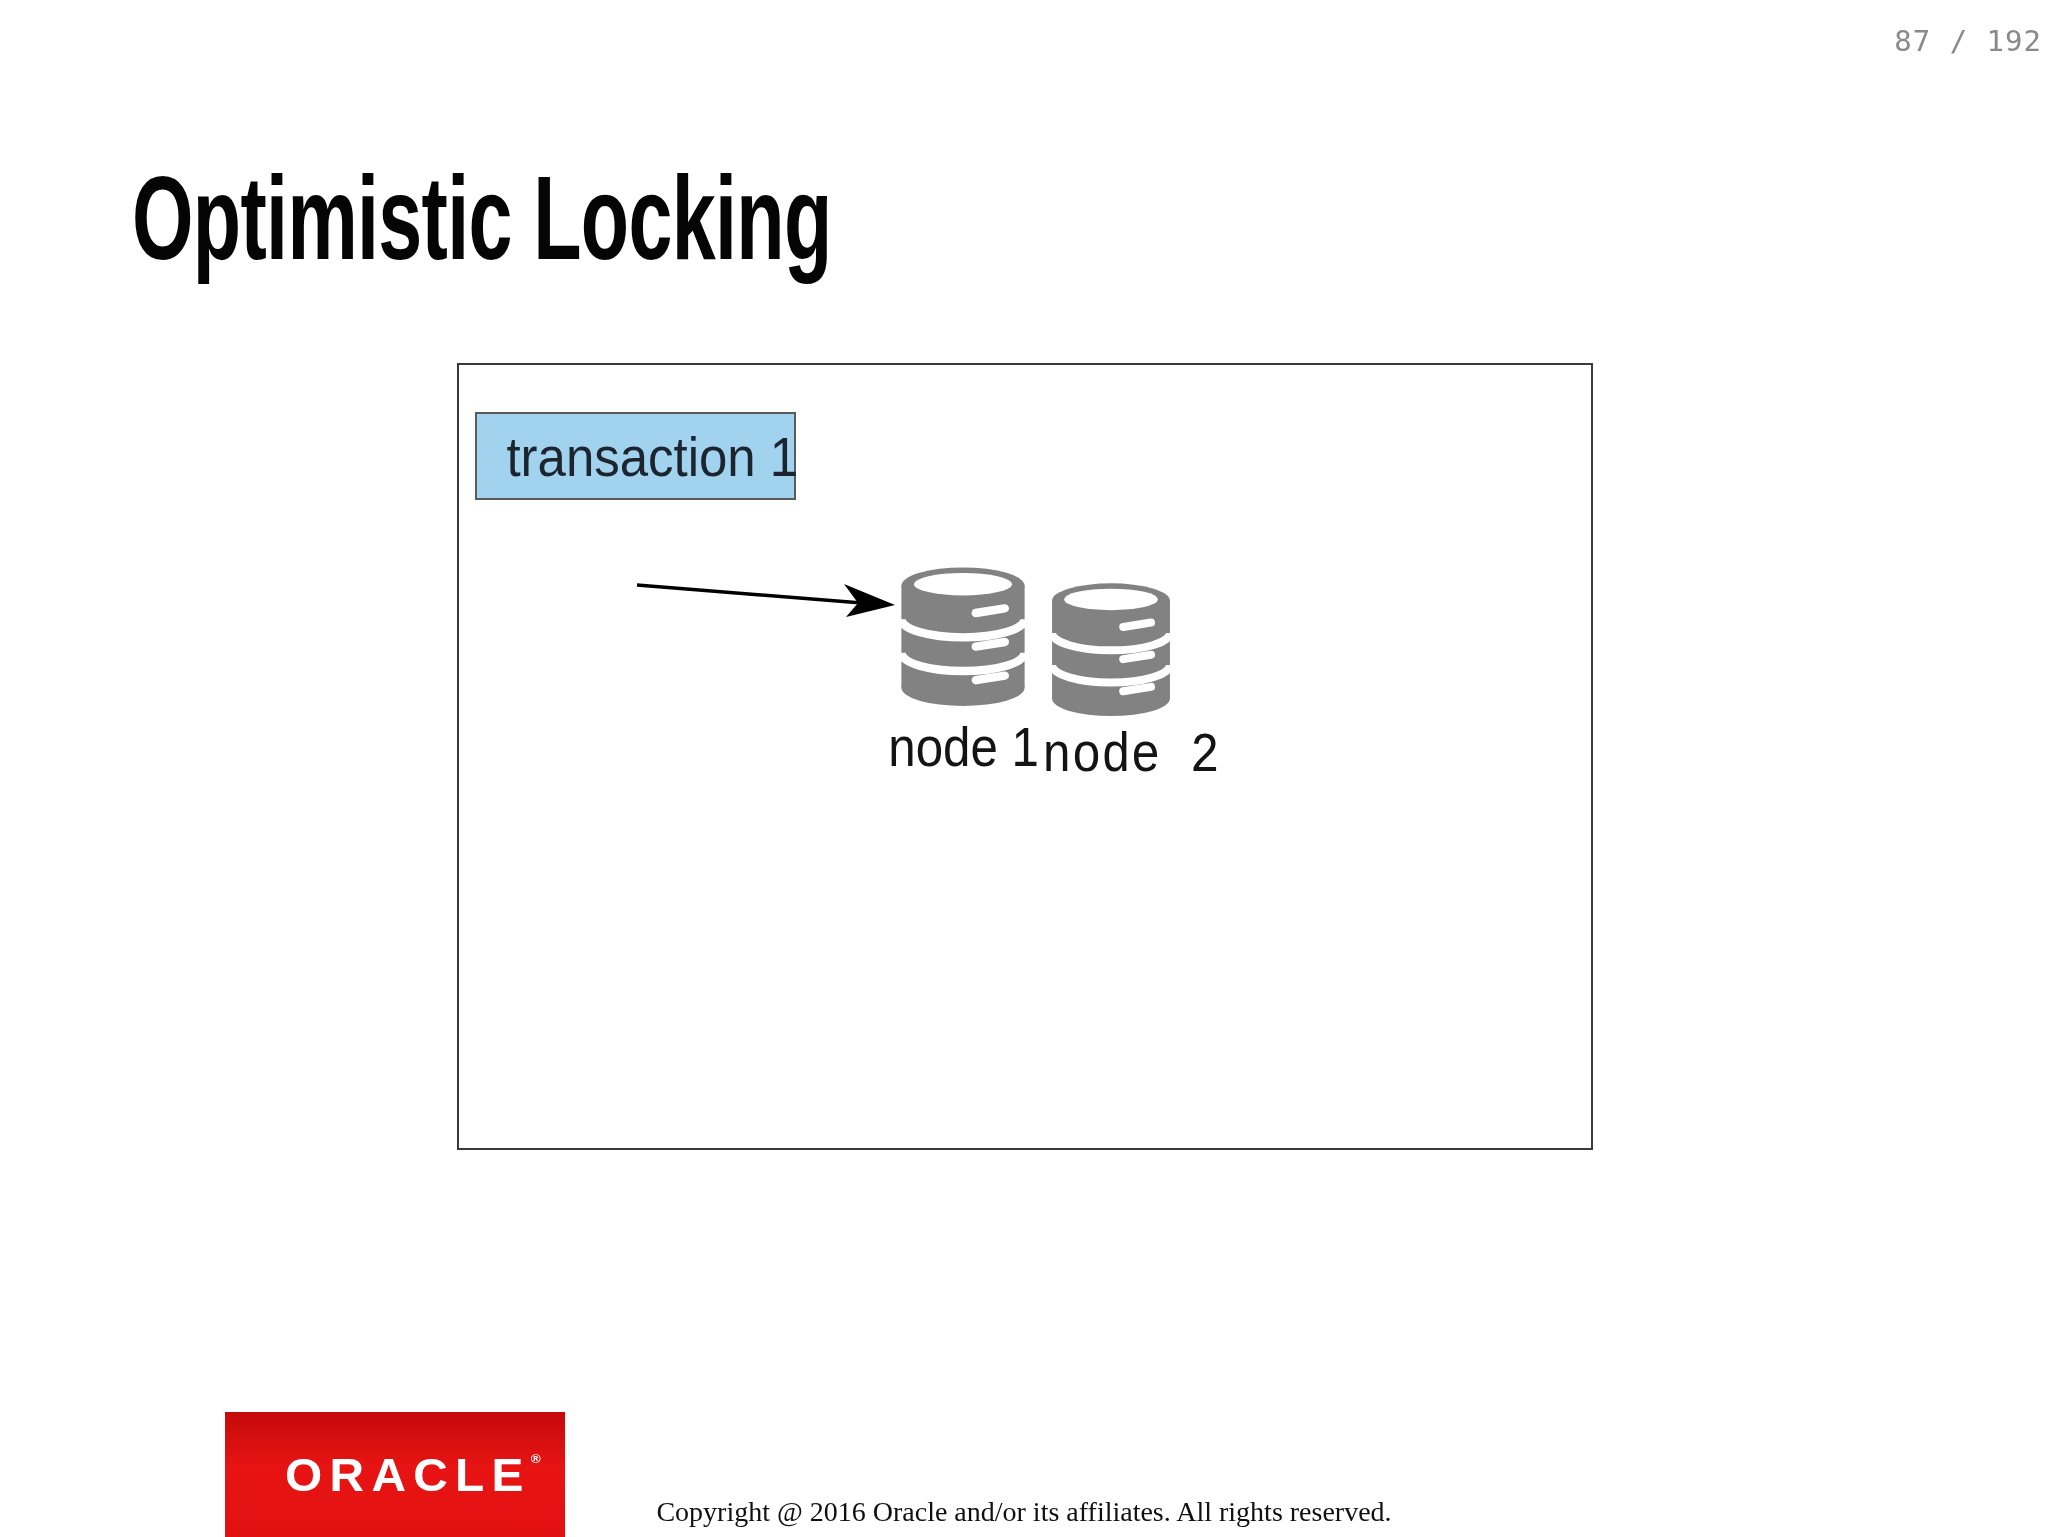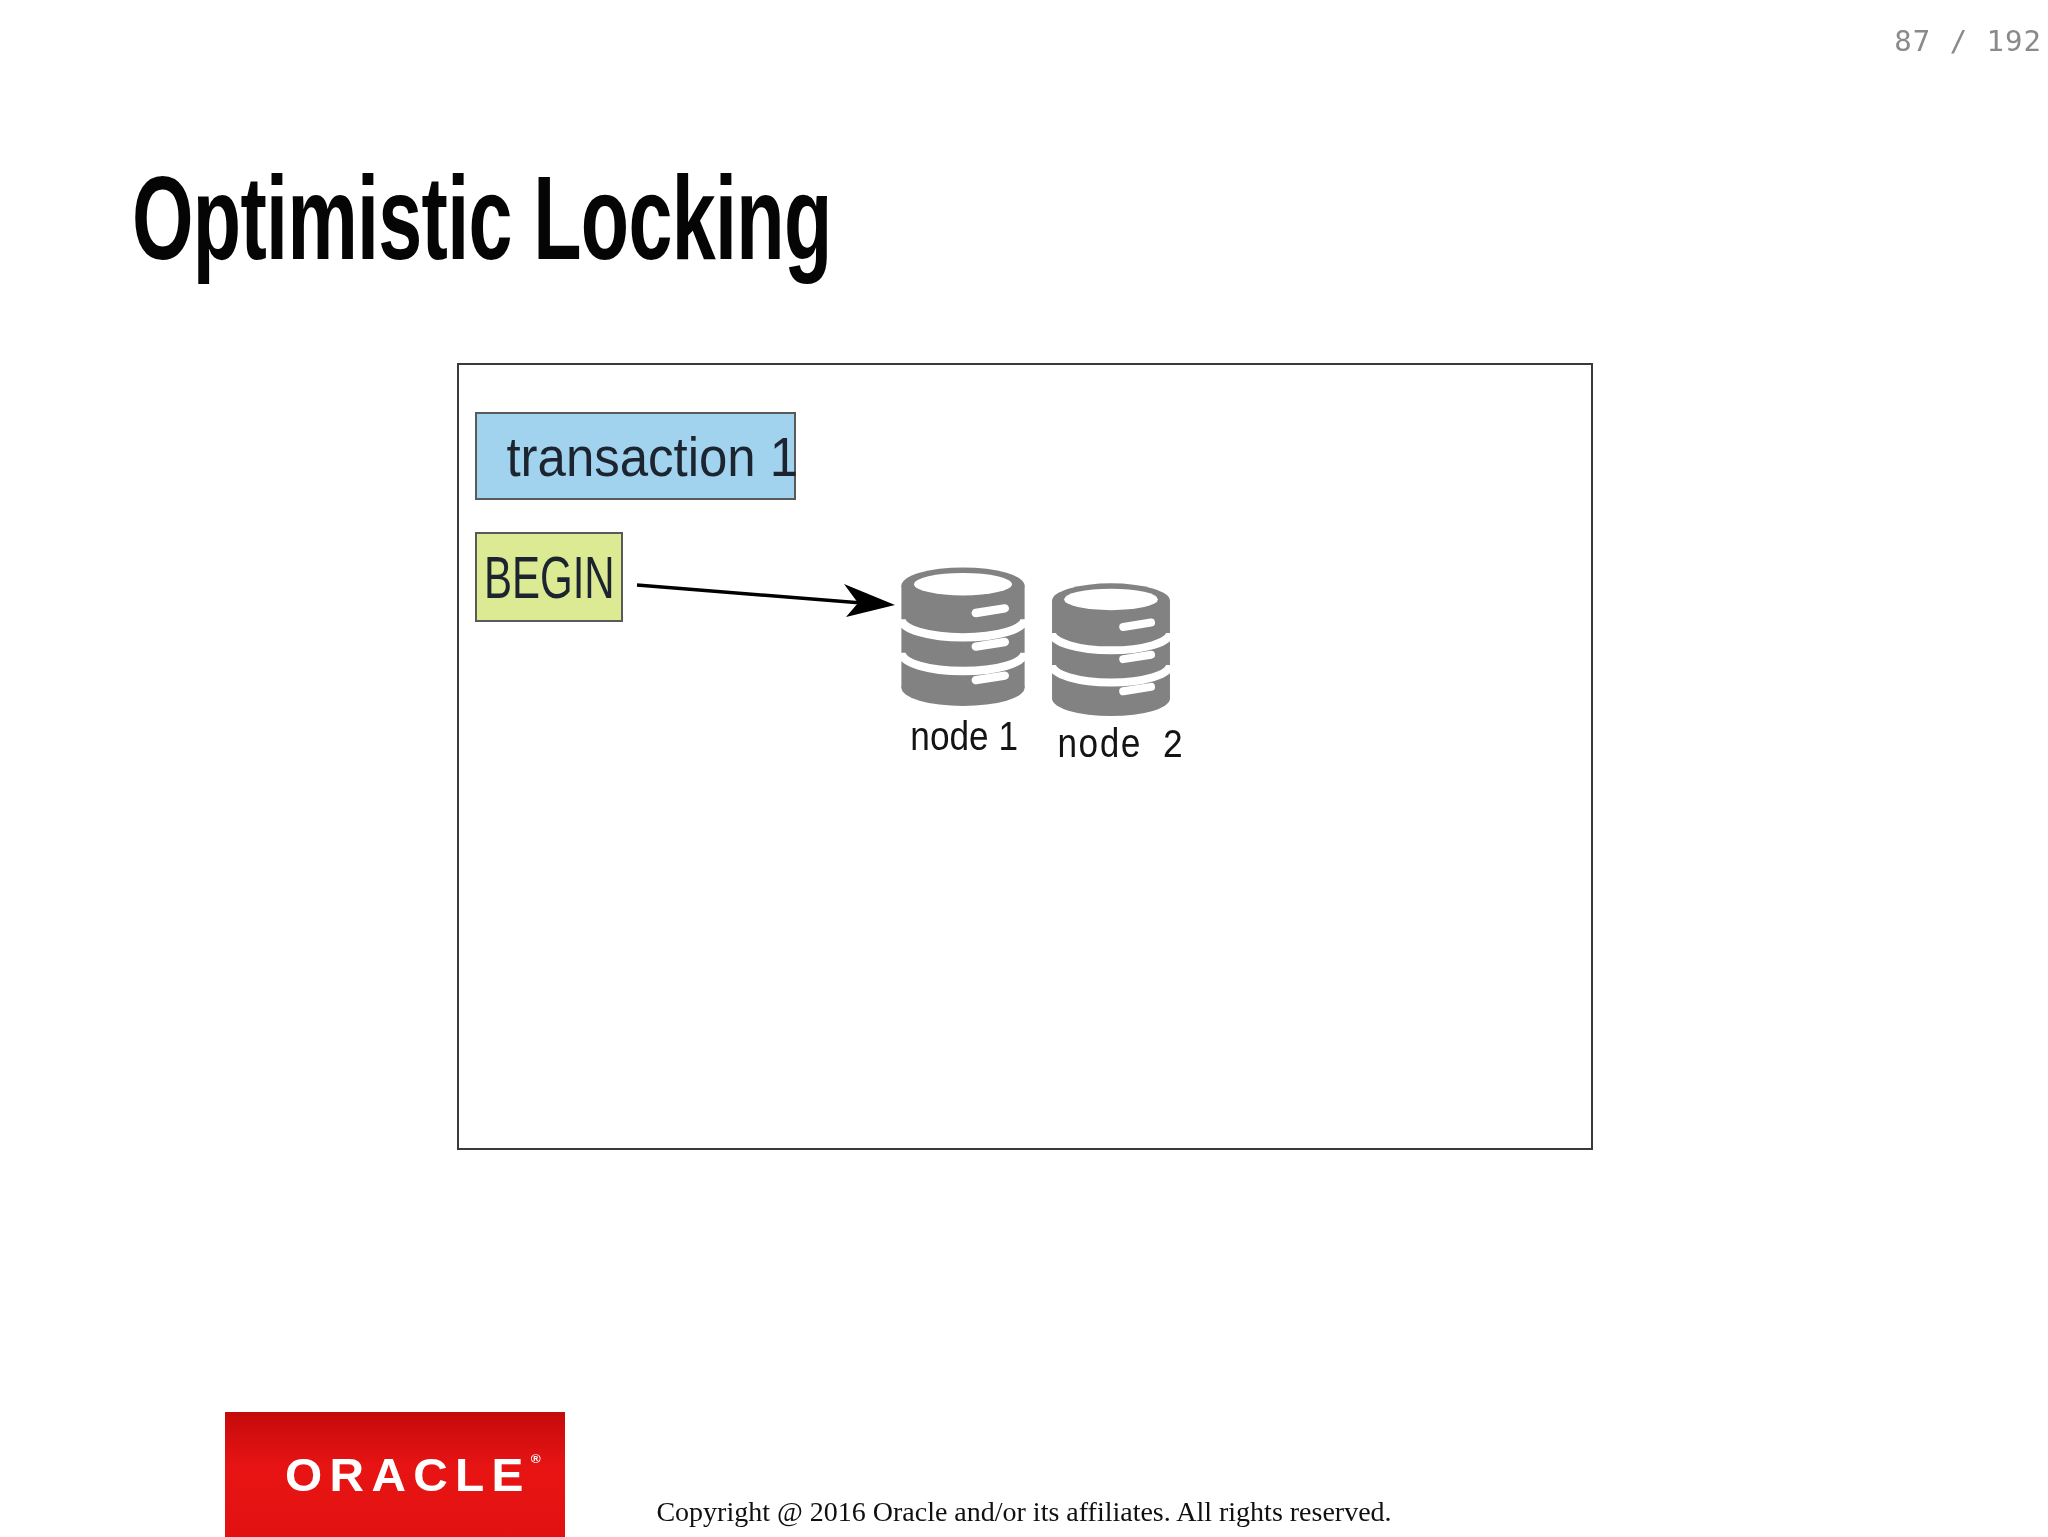--- a/index.html
+++ b/index.html
@@ -88,21 +88,21 @@
   }
   
   .db-svg{position:absolute;}
   .db-node1{left:893px;top:563px;width:140px;height:146px;}
   .db-node2{left:1044px;top:579px;width:134px;height:140px;}
   
   .node-label{
     position:absolute;
     width:180px;
     text-align:center;
-    font-size:40px;
+    font-size:56px;
     color:#141414;
     white-space:nowrap;
   }
   .node-label .box-text{
     display:inline-block;
     transform:scaleX(0.88);
   }
   .node1-label{left:874px;top:714px;}
   .node2-label{left:1030px;top:724px;font-family:Liberation Mono, monospace;}
   
@@ -164,23 +164,20 @@
   <div class="page-number">87 / 192</div>
 
   <h1 class="slide-title">Optimistic Locking</h1>
 
   <div class="diagram-frame"></div>
 
   <div class="node-box transaction-box">
     <span class="box-text">transaction 1</span>
   </div>
 
-  <div class="node-box begin-box">
-    <span class="box-text">BEGIN</span>
-  </div>
 
   <svg class="arrow-svg" viewBox="0 0 280 54">
     <line x1="7" y1="13" x2="232" y2="31" stroke="#000000" stroke-width="3.5"></line>
     <polygon points="265,33 214,12 228,31 216,45" fill="#000000"></polygon>
   </svg>
 
   <svg class="db-svg db-node1" viewBox="0 0 100 104">
     <use href="#db-icon"></use>
   </svg>
 

